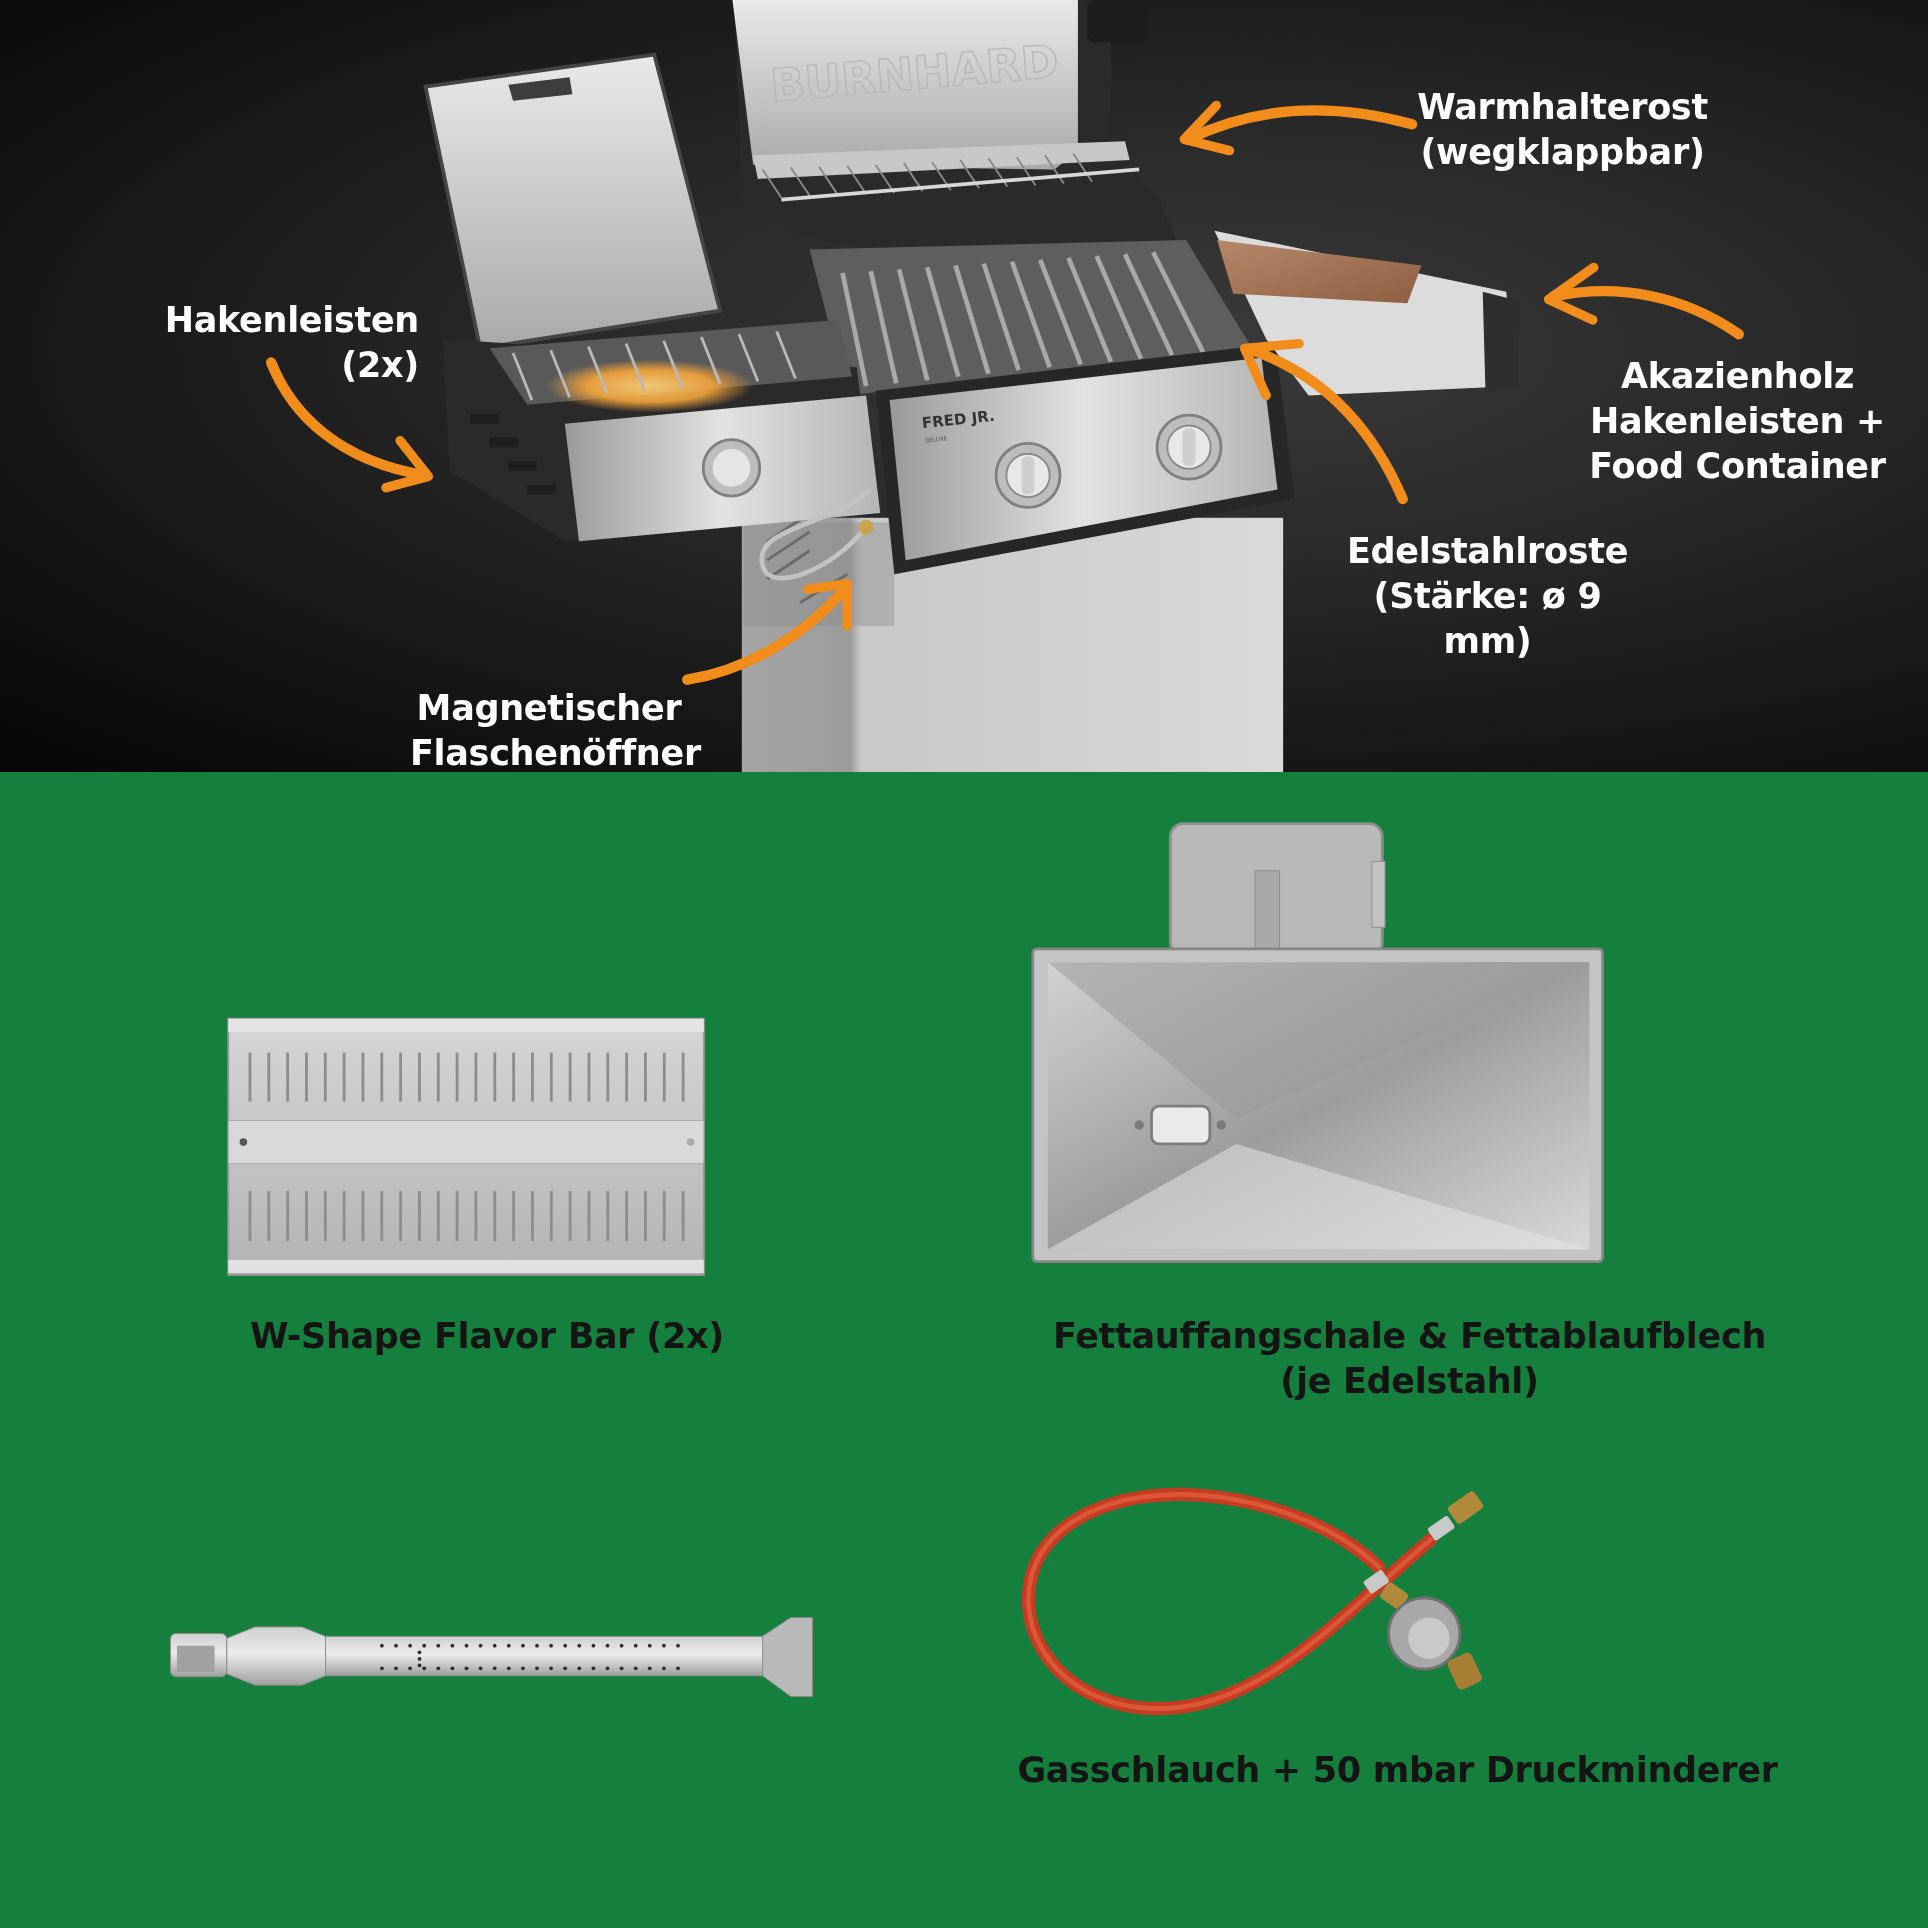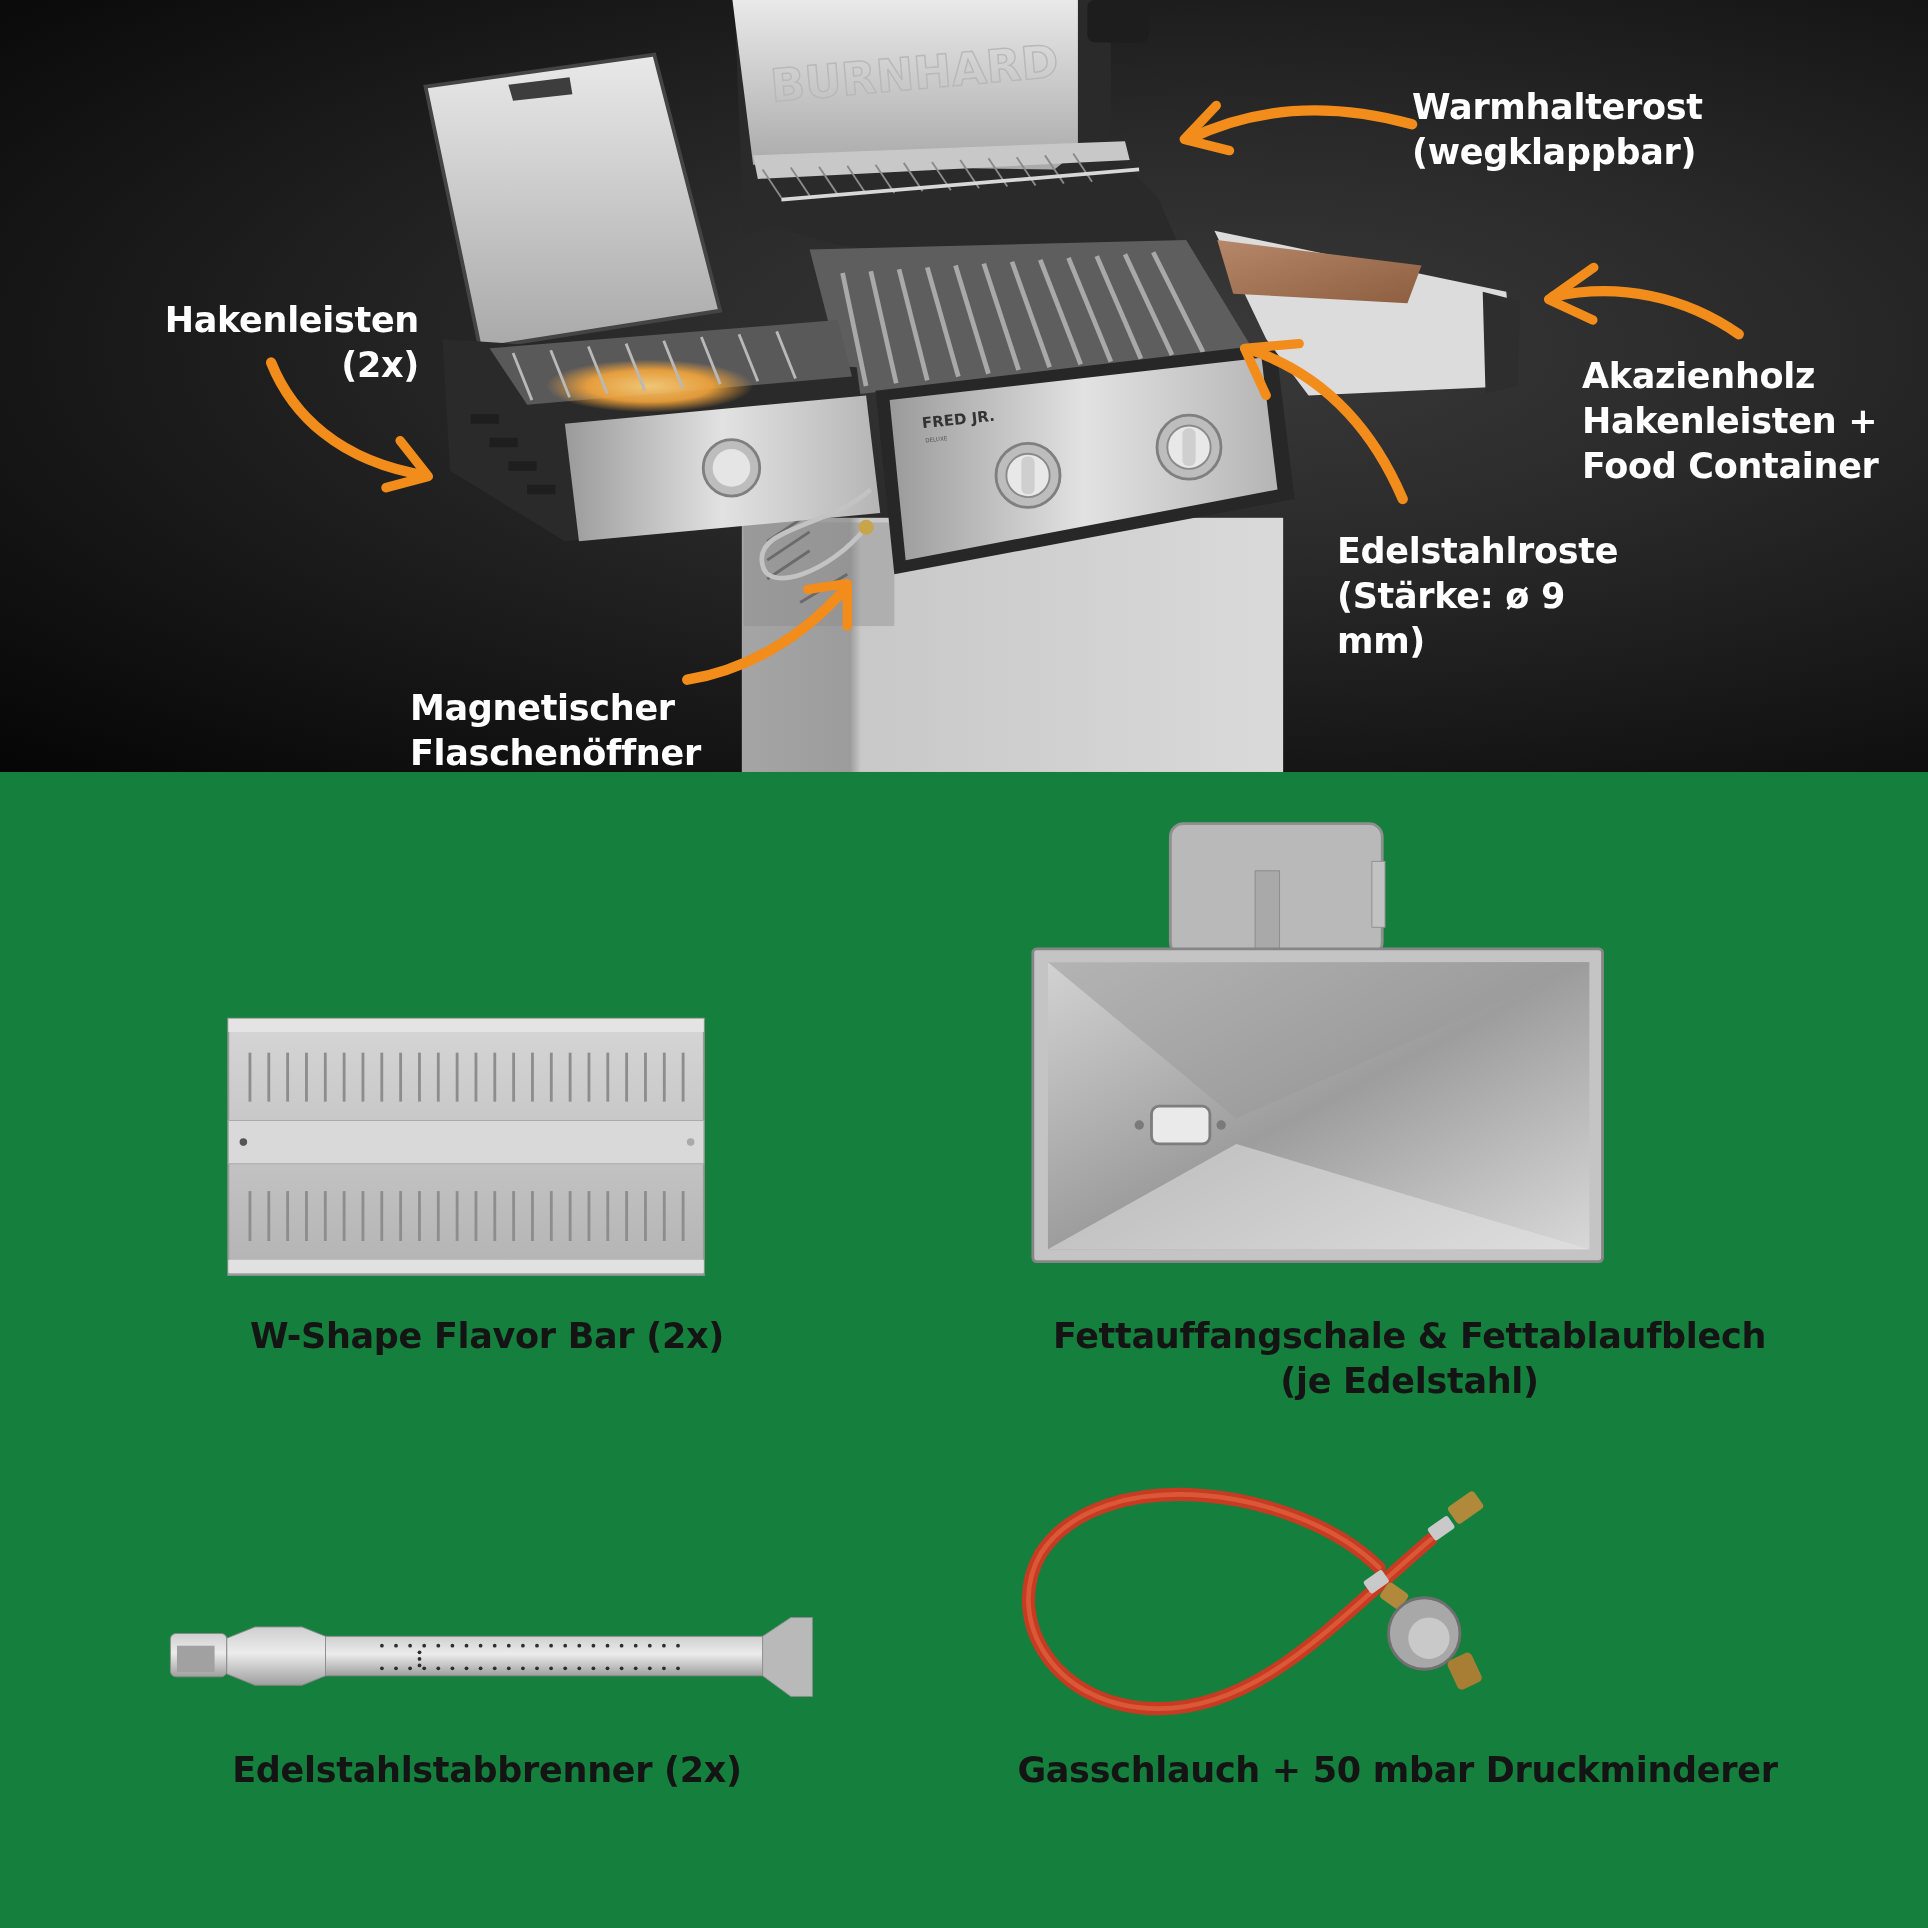--- a/index.html
+++ b/index.html
@@ -8,21 +8,21 @@
 
   
   .hero {
     position: absolute; left: 0; top: 0; width: 1928px; height: 772px;
     background: radial-gradient(ellipse at 62% 45%, #3a3a3a 0%, #2a2a2a 35%, #161616 70%, #050505 100%);
     overflow: hidden;
   }
   .hero svg.grill { position: absolute; left: 0; top: 0; }
   .hero-label {
     position: absolute; color: #ffffff; font-weight: bold; font-size: 35px;
-    line-height: 45px; letter-spacing: -0.3px;
+    line-height: 45px; text-align: center; letter-spacing: -0.3px;
   }
   .arrow { position: absolute; left: 0; top: 0; pointer-events: none; }
 
   
   .accessories { position: absolute; left: 0; top: 772px; width: 1928px; height: 1156px; background: #15803d; }
   .acc-item { position: absolute; }
   .acc-img { position: absolute; }
   .acc-label {
     position: absolute; color: #141414; font-weight: bold; font-size: 35px;
     line-height: 45px; text-align: center; letter-spacing: -0.3px; white-space: nowrap;
@@ -363,23 +363,20 @@
           <circle cx="485" cy="62" r="2"></circle>
           <circle cx="500" cy="62" r="2"></circle>
           <circle cx="515" cy="62" r="2"></circle>
         <circle cx="530" cy="62" r="2"></circle>
           <circle cx="545" cy="62" r="2"></circle>
         <circle cx="270" cy="45" r="2"></circle>
           <circle cx="270" cy="52" r="2"></circle>
           <circle cx="270" cy="59" r="2"></circle>
       </g>
     </svg>
-    <div class="acc-label" style="left:0; top:392px; width:974px;">
-      <div>Edelstahlstabbrenner (2x)</div>
-    </div>
   </div>
 
   <div class="acc-item" style="left:908px; top:584px; width:964px; height:573px;">
     <svg class="acc-img" style="left:109px; top:113px;" width="508" height="282" viewBox="0 0 540 300">
       <path d="M 385 105 C 300 20, 90 -10, 25 90 C -15 160, 40 255, 150 255 C 260 255, 340 160, 440 75" fill="none" stroke="#c63b21" stroke-width="14" stroke-linecap="round"></path>
       <path d="M 385 105 C 300 20, 90 -10, 25 90 C -15 160, 40 255, 150 255 C 260 255, 340 160, 440 75" fill="none" stroke="#e86c48" stroke-width="5" stroke-linecap="round" opacity="0.6"></path>
       <rect x="438" y="55" width="26" height="16" rx="3" fill="#c9c9c9" transform="rotate(-35 451 63)"></rect>
       <rect x="460" y="30" width="34" height="22" rx="4" fill="#b08a3a" transform="rotate(-35 477 41)"></rect>
       <rect x="370" y="112" width="24" height="16" rx="3" fill="#c9c9c9" transform="rotate(-35 382 120)"></rect>
       <rect x="388" y="125" width="26" height="20" rx="4" fill="#b08a3a" transform="rotate(35 401 135)"></rect>

